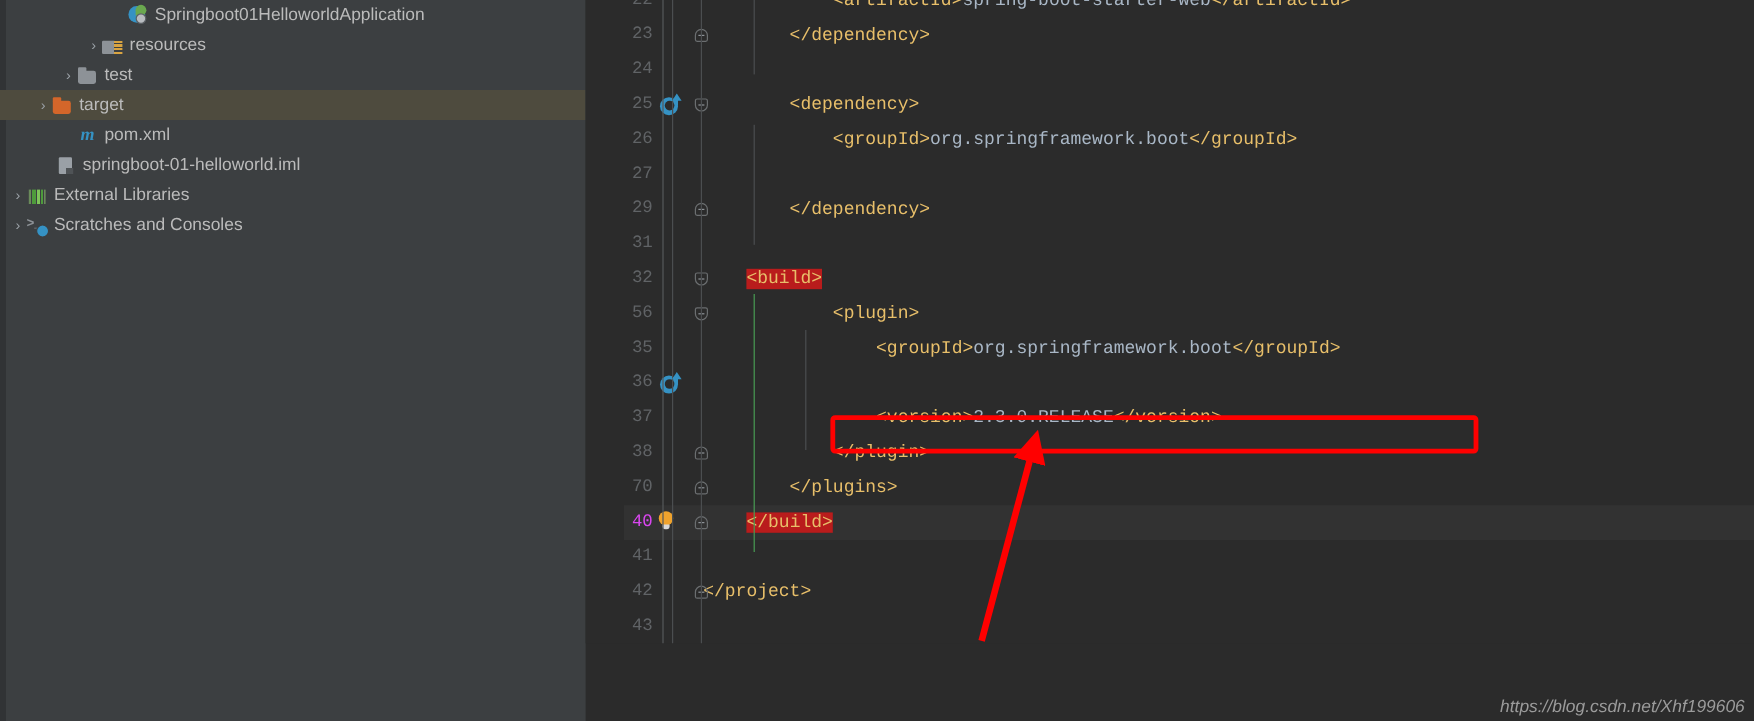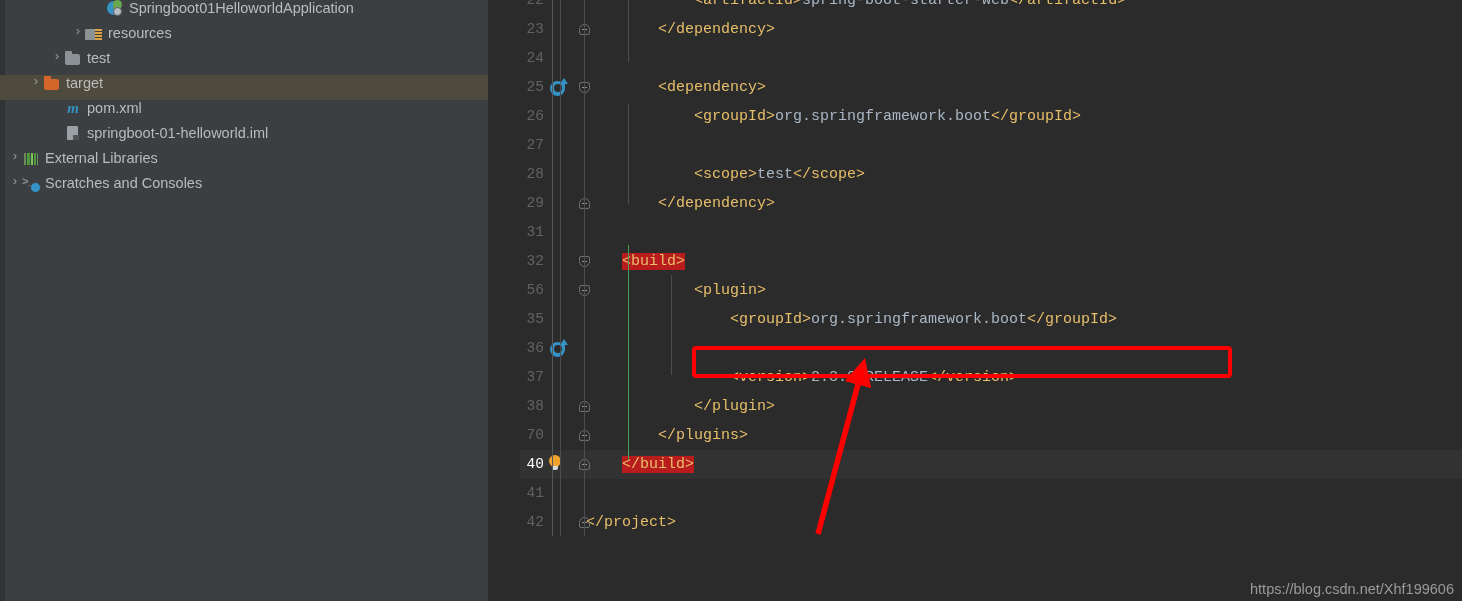--- a/index.html
+++ b/index.html
@@ -29,20 +29,21 @@
   #sidebar-left-strip {
     position: absolute;
     left: 0; top: 0;
     width: 5px; height: 601px;
     background: #313335;
   }
   .tree-row {
     position: relative;
     height: 25px;
     display: flex;
+    align-items: center;
     color: #a9b7c6;
     font-size: 14.5px;
     white-space: nowrap;
   }
   .tree-row.selected { background: #4e4b3e; }
   .tw {
     width: 14px;
     flex: 0 0 14px;
     text-align: center;
     color: #9aa0a6;
@@ -212,21 +213,21 @@
     height: 29px;
   }
   .lnum {
     position: absolute;
     right: 42px; top: 0;
     line-height: 29px;
     color: #606366;
     font-size: 14.5px;
     font-family: "Liberation Mono", monospace;
   }
-  .code-line.current .lnum { color: #ffffff; }
+  .code-line.current .lnum { color: #d946ef; }
   .fold {
     position: absolute;
     left: 59px; top: 9px;
     width: 11px; height: 11px;
     border: 1px solid #6b6e70;
     border-radius: 2px;
   }
   .fold::after {
     content: "";
     position: absolute;
@@ -321,20 +322,21 @@
   }
   #red-arrow { position: absolute; left: 0; top: 0; width: 1462px; height: 601px; z-index: 29; pointer-events: none; }
 
   #watermark {
     position: absolute;
     right: 8px; bottom: 4px;
     color: #9b9b9b;
     font-size: 14.5px;
     font-family: "Liberation Sans", sans-serif;
     z-index: 40;
+    font-style: italic;
   }
 </style>
 </head>
 <body>
 
 <div id="app">
 
   <div id="sidebar">
     <div id="sidebar-left-strip"></div>
     <div id="tree-container">
@@ -358,21 +360,21 @@
         <div class="tree-row selected" style="padding-left:29px">
           <span class="tw">›</span>
           <span class="ticon ic-folder-t"></span>
           <span class="tlabel">target</span>
         </div>
         <div class="tree-row" style="padding-left:50px">
           <span class="tw empty">&nbsp;</span>
           <span class="ticon ic-m">m</span>
           <span class="tlabel">pom.xml</span>
         </div>
-        <div class="tree-row" style="padding-left:50px">
+        <div class="tree-row" style="padding-left:32px">
           <span class="tw empty">&nbsp;</span>
           <span class="ticon ic-iml"></span>
           <span class="tlabel">springboot-01-helloworld.iml</span>
         </div>
         <div class="tree-row" style="padding-left:8px">
           <span class="tw">›</span>
           <span class="ticon ic-lib"></span>
           <span class="tlabel">External Libraries</span>
         </div>
         <div class="tree-row" style="padding-left:8px">
@@ -385,21 +387,20 @@
 
   <div id="editor">
     <div class="codeline-sep"></div>
     <div id="code-container" style="position: relative; top: -14px;">
         <div class="code-line"><span class="gutter"><span class="lnum">22</span></span><span class="txt"><span class="val">            </span><span class="tag">&lt;artifactId&gt;</span><span class="val">spring-boot-starter-web</span><span class="tag">&lt;/artifactId&gt;</span></span></div>
         <div class="code-line"><span class="gutter"><span class="lnum">23</span><span class="fold close"></span></span><span class="txt"><span class="val">        </span><span class="tag">&lt;/dependency&gt;</span></span></div>
         <div class="code-line"><span class="gutter"><span class="lnum">24</span></span><span class="txt"></span></div>
         <div class="code-line"><span class="gutter"><span class="lnum">25</span><span class="fold open"></span><span class="gmark spring"><span class="arrowup"></span><span class="stem"></span></span></span><span class="txt"><span class="val">        </span><span class="tag">&lt;dependency&gt;</span></span></div>
         <div class="code-line"><span class="gutter"><span class="lnum">26</span></span><span class="txt"><span class="val">            </span><span class="tag">&lt;groupId&gt;</span><span class="val">org.springframework.boot</span><span class="tag">&lt;/groupId&gt;</span></span></div>
         <div class="code-line"><span class="gutter"><span class="lnum">27</span></span></div>
-        <div class="code-line"><span class="gutter"><span class="lnum">28</span></span><span class="txt"><span class="val">            </span><span class="tag">&lt;scope&gt;</span><span class="val">test</span><span class="tag">&lt;/scope&gt;</span></span></div>
         <div class="code-line"><span class="gutter"><span class="lnum">29</span><span class="fold close"></span></span><span class="txt"><span class="val">        </span><span class="tag">&lt;/dependency&gt;</span></span></div>
         <div class="code-line"><span class="gutter"><span class="lnum">31</span></span><span class="txt"></span></div>
         <div class="code-line"><span class="gutter"><span class="lnum">32</span><span class="fold open"></span></span><span class="txt"><span class="val">    </span><span class="tag hl-tag">&lt;build&gt;</span></span></div>
         <div class="code-line"><span class="gutter"><span class="lnum">56</span><span class="fold open"></span></span><span class="txt"><span class="val">            </span><span class="tag">&lt;plugin&gt;</span></span></div>
         <div class="code-line"><span class="gutter"><span class="lnum">35</span></span><span class="txt"><span class="val">                </span><span class="tag">&lt;groupId&gt;</span><span class="val">org.springframework.boot</span><span class="tag">&lt;/groupId&gt;</span></span></div>
         <div class="code-line"><span class="gutter"><span class="lnum">36</span><span class="gmark spring"><span class="arrowup"></span><span class="stem"></span></span></span></div>
         <div class="code-line"><span class="gutter"><span class="lnum">37</span></span><span class="txt"><span class="val">                </span><span class="tag">&lt;version&gt;</span><span class="val">2.3.0.RELEASE</span><span class="tag">&lt;/version&gt;</span></span></div>
         <div class="code-line"><span class="gutter"><span class="lnum">38</span><span class="fold close"></span></span><span class="txt"><span class="val">            </span><span class="tag">&lt;/plugin&gt;</span></span></div>
         <div class="code-line"><span class="gutter"><span class="lnum">70</span><span class="fold close"></span></span><span class="txt"><span class="val">        </span><span class="tag">&lt;/plugins&gt;</span></span></div>
         <div class="code-line current"><span class="gutter"><span class="lnum">40</span><span class="fold close"></span><span class="gmark bulb"></span></span><span class="txt"><span class="val">    </span><span class="tag hl-tag">&lt;/build&gt;</span></span></div>

